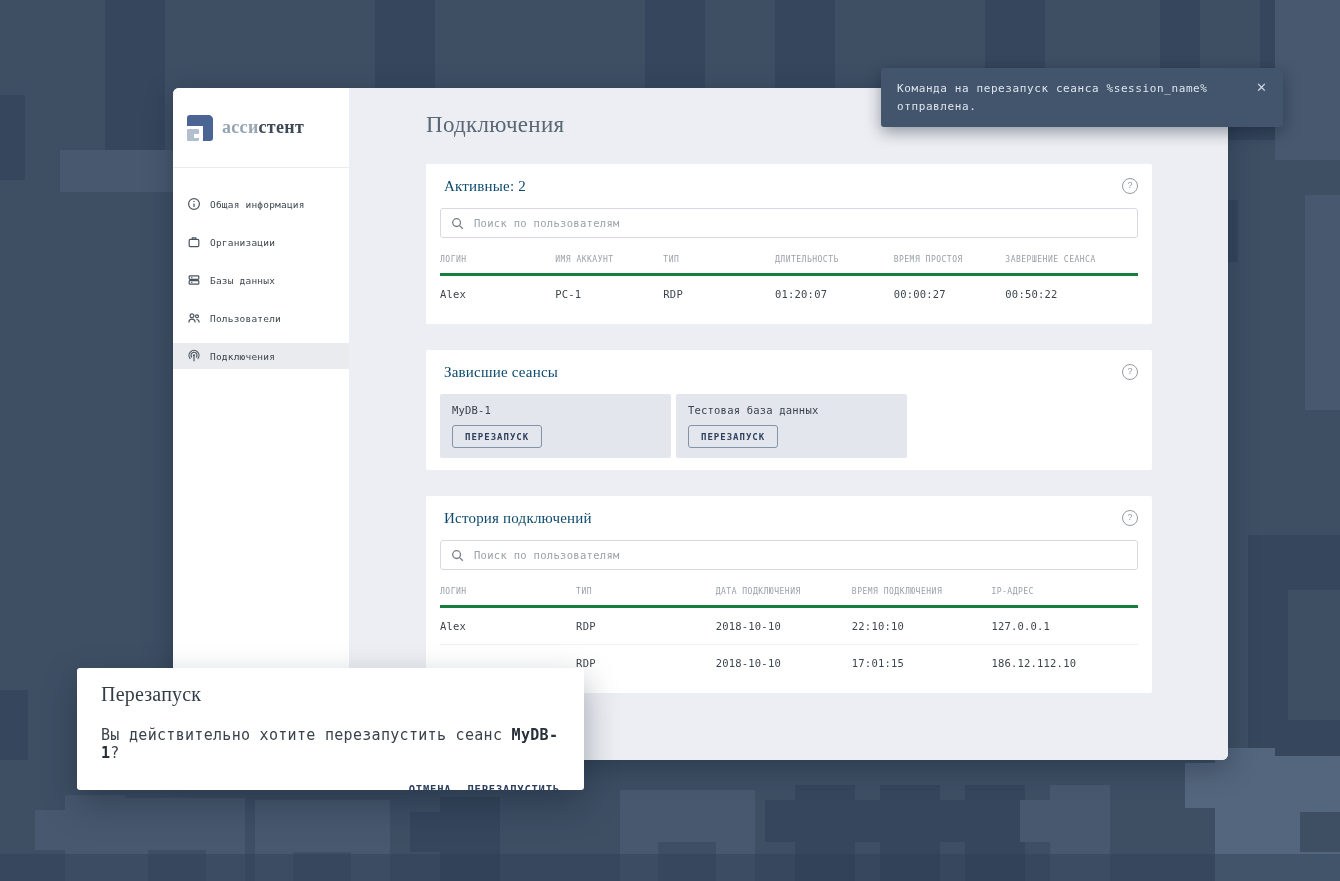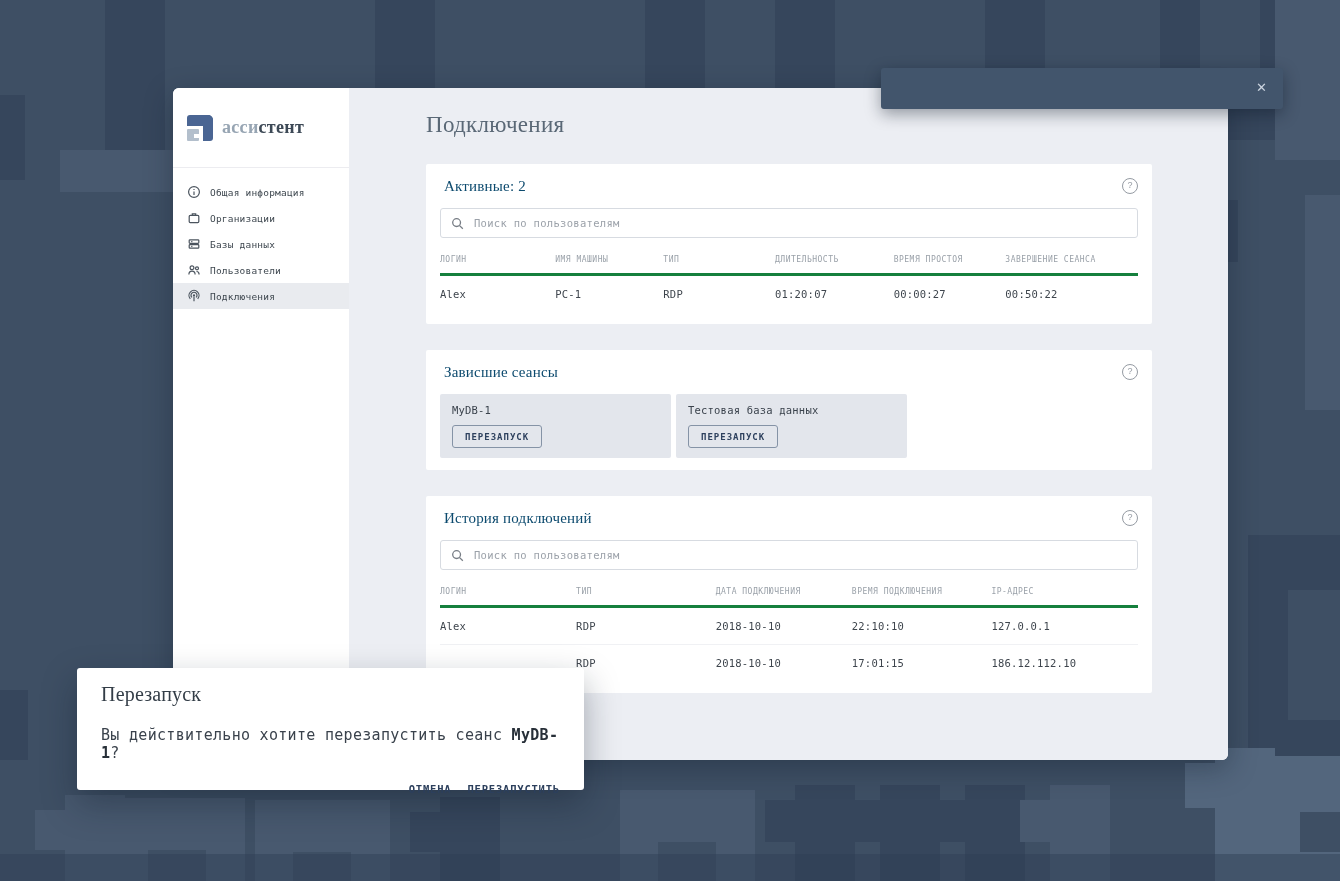--- a/index.html
+++ b/index.html
@@ -21,21 +21,21 @@
   .logo{height:80px;box-sizing:border-box;padding:27px 0 0 14px;border-bottom:1px solid #ececf0;display:flex;align-items:flex-start;gap:9px;}
   .logo-mark{position:relative;width:26px;height:26px;flex:0 0 26px;}
   .lm-top{position:absolute;left:0;top:0;width:26px;height:11px;background:#4a6593;border-radius:3px 5px 0 0;}
   .lm-right{position:absolute;right:0;top:0;width:10px;height:26px;background:#4a6593;border-radius:0 5px 3px 0;}
   .lm-light{position:absolute;left:0;top:14px;width:12px;height:12px;background:#b3bfcc;border-radius:1px;}
   .lm-notch{position:absolute;left:7px;top:19px;width:5px;height:4px;background:#fff;}
   .logo-text{font-family:"Liberation Serif","DejaVu Serif",serif;font-size:18px;font-weight:700;letter-spacing:.3px;margin-top:2px;}
   .logo-text .lt1{color:#97a5b3;}
   .logo-text .lt2{color:#3d4956;}
   .nav{padding-top:11px;}
-  .nav-item{display:flex;align-items:center;gap:9px;padding:6px 14px;cursor:pointer;}
+  .nav-item{display:flex;align-items:center;gap:9px;padding:6px 14px;cursor:pointer;margin-top:12px;}
   .nav-item.active{background:#e9ebef;}
   .nav-item .lbl{font-size:9.5px;color:#3f4850;letter-spacing:.2px;}
   .nav-ic{width:14px;height:14px;flex:0 0 14px;display:block;}
   .side-bottom{margin-top:auto;}
   .support{display:block;margin:0 14px 13px;font-size:9.5px;color:#5d6c7b;text-decoration:underline;cursor:pointer;letter-spacing:.2px;}
   .side-div{border-top:1px solid #ececf0;}
   .account-btn{
     margin:12px 14px;width:calc(100% - 28px);height:24px;border:1px solid #43536b;border-radius:3px;
     background:#fff;font-family:inherit;font-weight:700;font-size:9.5px;color:#31415a;letter-spacing:.9px;
     display:flex;align-items:center;justify-content:center;gap:7px;cursor:pointer;box-sizing:border-box;
@@ -221,21 +221,21 @@
             <col style="width:16.5%">
             <col style="width:15.5%">
             <col style="width:16%">
             <col style="width:17%">
             <col style="width:16%">
             <col style="width:19%">
           </colgroup>
         <thead>
             <tr>
           <th>ЛОГИН</th>
-          <th>ИМЯ МАШИНЫ</th>
+          <th>ИМЯ АККАУНТ</th>
           <th>ТИП</th>
           <th>ДЛИТЕЛЬНОСТЬ</th>
           <th>ВРЕМЯ ПРОСТОЯ</th>
           <th>ЗАВЕРШЕНИЕ СЕАНСА</th>
         </tr>
           </thead>
         <tbody>
           <tr>
             <td>Alex</td>
             <td>PC-1</td>
@@ -309,20 +309,21 @@
             <td>17:01:15</td>
             <td>186.12.112.10</td>
           </tr>
         </tbody>
       </table>
     </section>
   </main>
 </div>
 
 <div class="toast">
+  <div class="toast-msg">Команда на перезапуск сеанса %session_name% отправлена.</div>
   <div class="toast-close">✕</div>
 </div>
 
 <div class="modal">
   <h3 class="modal-title">Перезапуск</h3>
   <div class="modal-body"><span>Вы действительно хотите перезапустить сеанс </span><b>MyDB-1</b><span>?</span></div>
   <div class="modal-actions">
     <button class="modal-btn">ОТМЕНА</button>
     <button class="modal-btn">ПЕРЕЗАПУСТИТЬ</button>
   </div>

